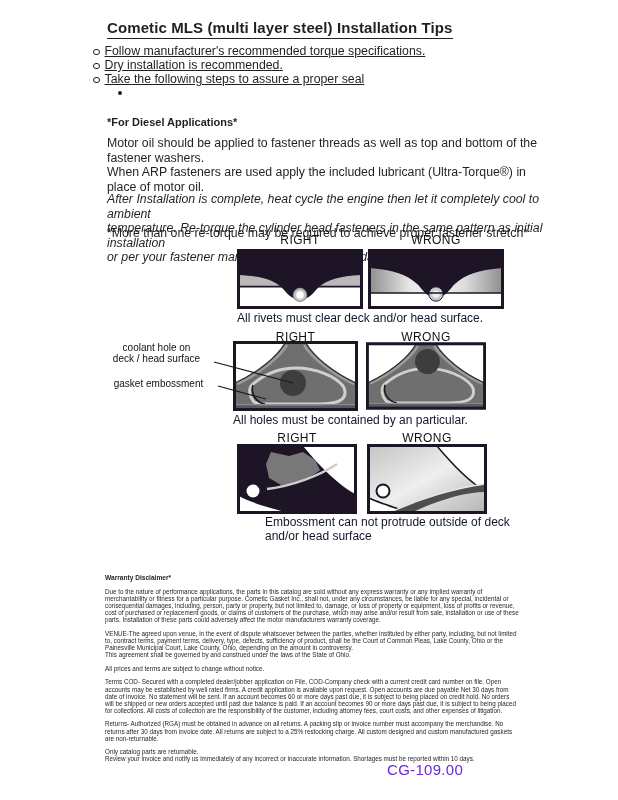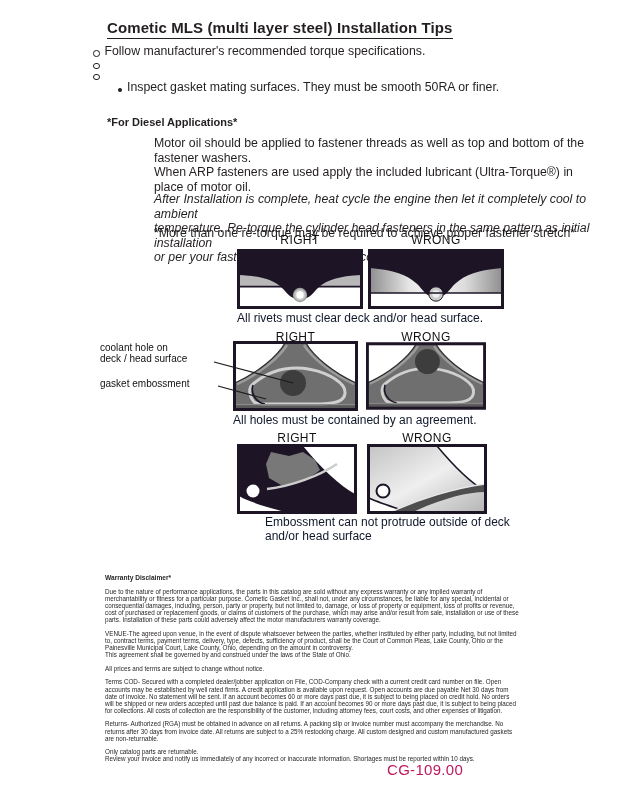--- a/index.html
+++ b/index.html
@@ -16,64 +16,65 @@
 
   .doc-title{
     left:107px;top:19px;
     font-size:15px;font-weight:bold;
     border-bottom:1.6px solid #231f20;
     padding-bottom:2px;
     letter-spacing:0.1px;
   }
 
   .tips{left:93px;top:44px;width:460px;font-size:12.3px;line-height:14px;}
-  .tip-row{display:flex;align-items:center;}
+  .tip-row{display:flex;align-items:flex-start;text-decoration:underline;}
   .tip-row .marker{
     width:4.5px;height:4.5px;border:1px solid #231f20;border-radius:50%;
     margin:4.5px 5px 0 0;flex:0 0 auto;background:#fff;
   }
   .tip-row.sub{margin-left:25px;}
   .tip-row.sub .marker{background:#231f20;width:4px;height:4px;border:none;margin-top:5px;}
 
   .diesel-heading{left:107px;top:116px;font-size:11px;font-weight:bold;}
-  .body-para{left:107px;width:445px;font-size:12.3px;line-height:14.6px;margin-left:47px;}
+  .body-para{left:107px;width:445px;font-size:12.3px;line-height:14.6px;}
   .p1{top:136px;}
   .p2{top:192px;font-style:italic;}
   .p3{top:226px;}
 
   .rw-label{font-size:12px;letter-spacing:0.4px;text-align:center;color:#111;}
   .diag-caption{font-size:12px;line-height:13.5px;color:#0f172a;}
   .diag-box{display:block;}
-  .ann-label{font-size:10px;line-height:10.5px;text-align:left;color:#111;}
+  .ann-label{font-size:10px;line-height:10.5px;text-align:center;color:#111;}
 
   .legal{left:105px;top:574px;width:414px;}
   .legal-heading{font-size:6.6px;font-weight:bold;margin:0 0 7px 0;}
   .legal p{font-size:6.3px;line-height:7.1px;margin:0 0 6.5px 0;}
 
-  .doc-code{left:387px;top:761px;font-size:15px;letter-spacing:0.3px;color:#be185d;}
+  .doc-code{left:387px;top:761px;font-size:15px;letter-spacing:0.3px;color:#6d28d9;}
 </style>
 </head>
 <body>
 
 <div class="abs doc-title">Cometic MLS (multi layer steel) Installation Tips</div>
 
 <div class="abs tips">
   <div class="tip-row">
     <span class="marker"></span>
     <span>Follow manufacturer's recommended torque specifications.</span>
   </div>
   <div class="tip-row">
     <span class="marker"></span>
+    <span>Dry installation is recommended.</span>
   </div>
   <div class="tip-row">
     <span class="marker"></span>
+    <span>Take the following steps to assure a proper seal</span>
   </div>
   <div class="tip-row sub">
     <span class="marker"></span>
-    <span>Inspect gasket mating surfaces.  They must be smooth 50RA or finer.</span>
   </div>
 </div>
 
 <div class="abs diesel-heading">*For Diesel Applications*</div>
 <div class="abs body-para p1 pre">Motor oil should be applied to fastener threads as well as top and bottom of the fastener washers.
 When ARP fasteners are used apply the included lubricant (Ultra-Torque®) in place of motor oil.</div>
 <div class="abs body-para p2 pre">After Installation is complete, heat cycle the engine then let it completely cool to ambient
 temperature. Re-torque the cylinder head fasteners in the same pattern as initial installation
 or per your fastener manufacturer's recommendations.</div>
 <div class="abs body-para p3 pre">*More than one re-torque may be required to achieve proper fastener stretch*</div>
@@ -149,21 +150,21 @@
 </svg>
 
 <div class="abs ann-label pre" style="left:100px;top:343px;width:113px;">coolant hole on
 deck / head surface</div>
 <div class="abs ann-label" style="left:100px;top:379px;width:117px;">gasket embossment</div>
 <svg class="abs" style="left:100px;top:330px;" width="220" height="80" viewBox="0 0 220 80">
   <line x1="114" y1="32" x2="193" y2="53" stroke="#1a1a1a" stroke-width="1.2"></line>
   <line x1="118" y1="56" x2="166" y2="69" stroke="#1a1a1a" stroke-width="1.2"></line>
 </svg>
 
-<div class="abs diag-caption" style="left:233px;top:414px;">All holes must be contained by an agreement.</div>
+<div class="abs diag-caption" style="left:233px;top:414px;">All holes must be contained by an particular.</div>
 
 <div class="abs rw-label" style="left:237px;top:431px;width:120px;">RIGHT</div>
 <div class="abs rw-label" style="left:367px;top:431px;width:120px;">WRONG</div>
 
 <svg class="abs diag-box" style="left:237px;top:444px;" width="120" height="70" viewBox="0 0 120 70">
   <rect width="120" height="70" fill="#ffffff"></rect>
   <path d="M2,2 H66 C84,24 103,42 118,50 V68 H48 C30,63 12,58 2,52 Z" fill="#1d1426"></path>
   <path d="M34,8 L52,12 L66,8 L78,16 L83,26 C74,34 58,40 44,41 L32,34 L29,20 Z" fill="#787878"></path>
   <path d="M30,45 C55,42 82,32 100,20" fill="none" stroke="#cdcdcd" stroke-width="2.6"></path>
   <circle cx="16" cy="47" r="6.5" fill="#ffffff"></circle>

